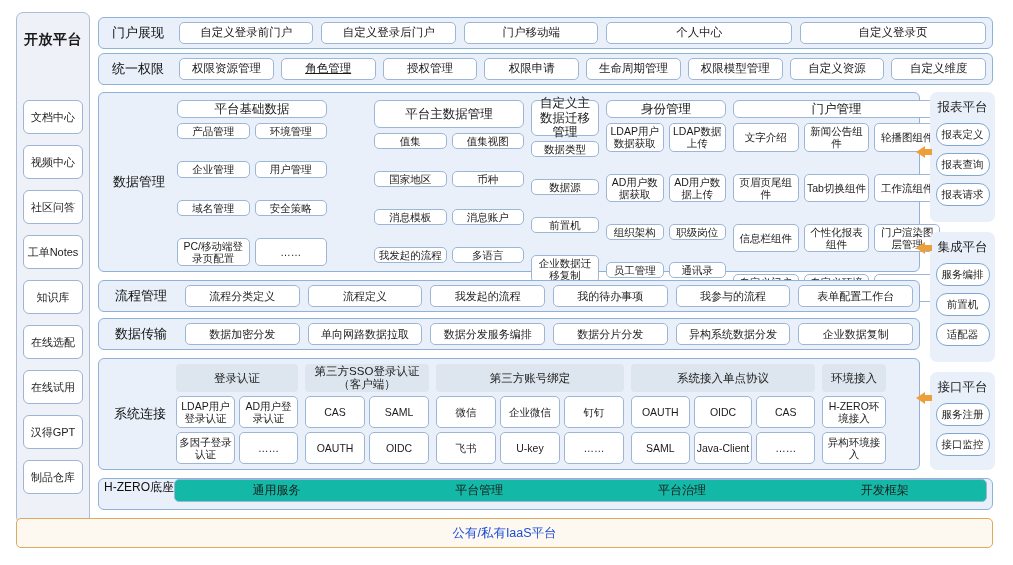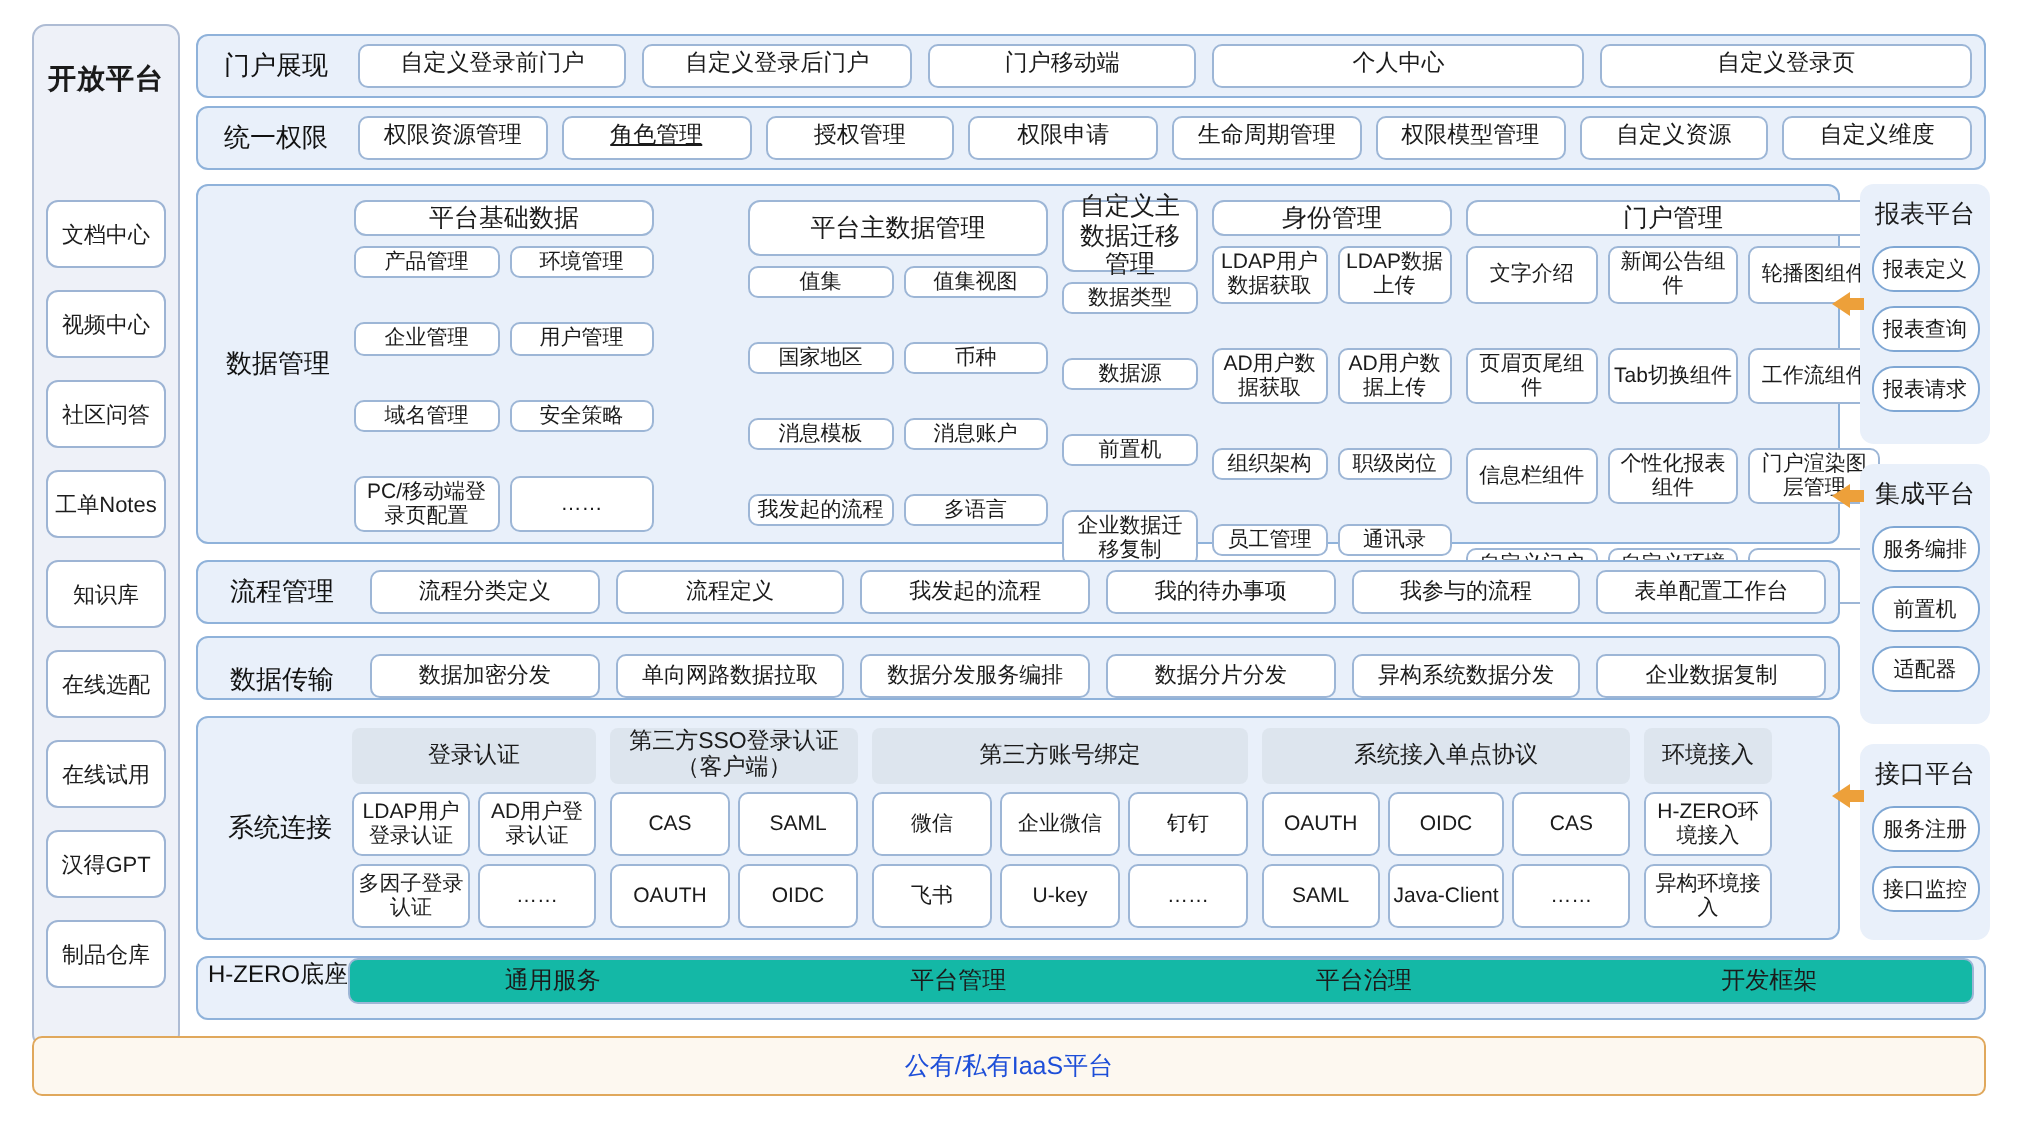--- a/index.html
+++ b/index.html
@@ -87,21 +87,21 @@
 
   
   .col-w2a { width: 150px; }
   .col-w2b { width: 150px; margin-left: 40px; }
   .col-w1  { width: 68px; }
   .col-w2c { width: 120px; }
   .col-w3  { width: 207px; }
 
   
   #strip-flow { left: 98px; top: 280px; width: 822px; height: 32px; }
-  #strip-data { left: 98px; top: 318px; width: 822px; height: 32px; align-items: flex-end; }
+  #strip-data { left: 98px; top: 318px; width: 822px; height: 32px; }
   #strip-flow .rowlabel, #strip-data .rowlabel { width: 72px; }
   #strip-flow .chip, #strip-data .chip { flex: 1; height: 22px; font-size: 11px; }
 
   
   #sysconn {
     position: absolute; left: 98px; top: 358px;
     width: 822px; height: 112px;
     display: flex; align-items: stretch; padding: 5px 5px;
   }
   #sysconn > .rowlabel { width: 72px; font-size: 13px; }

